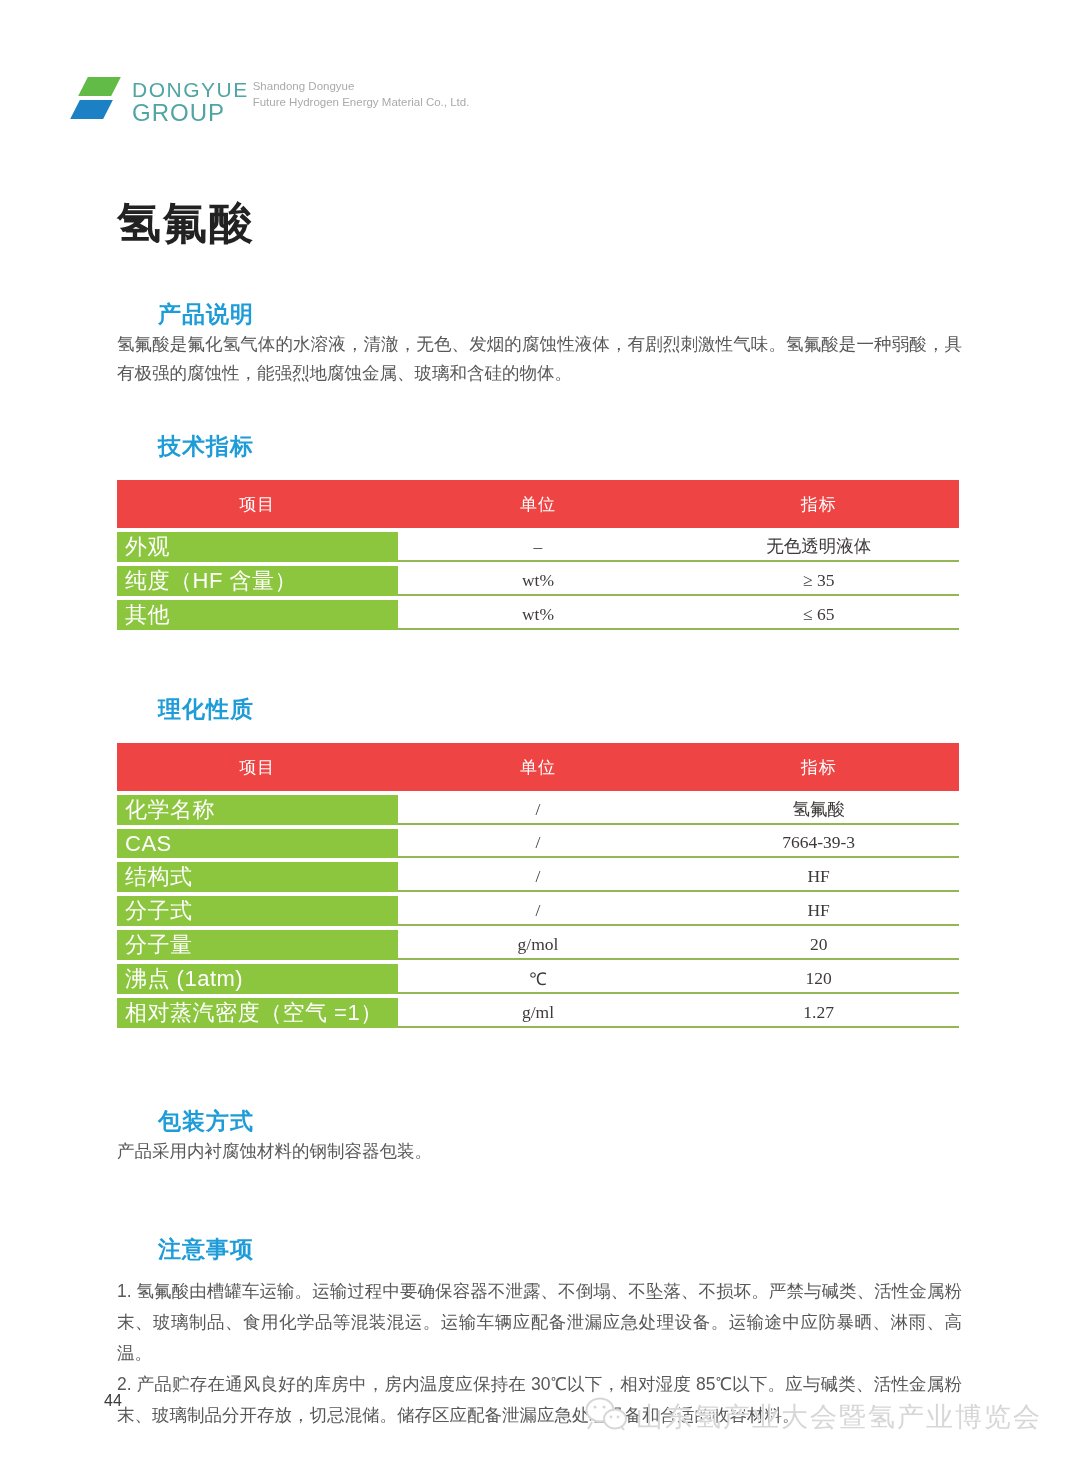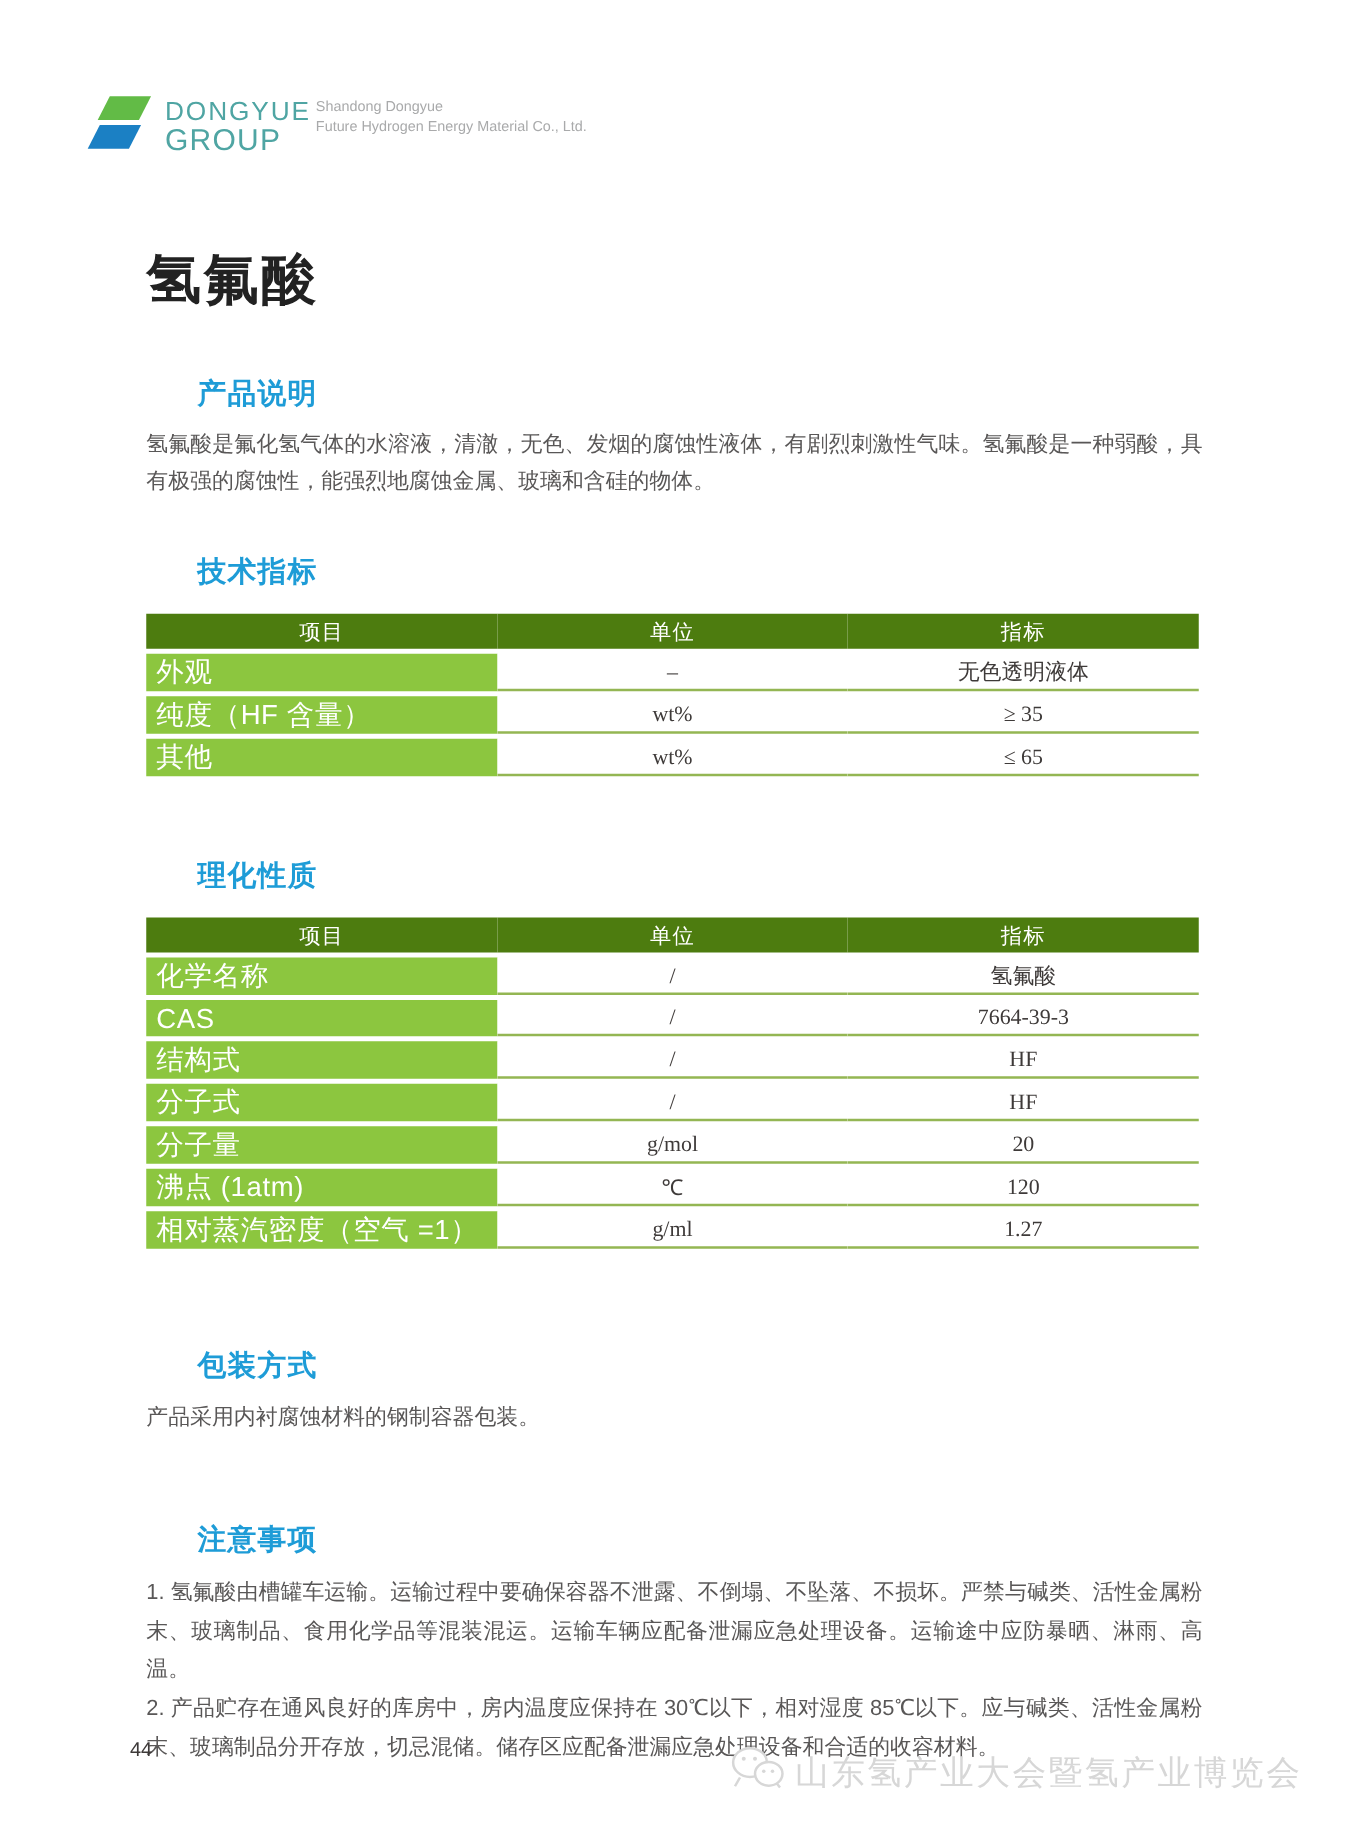--- a/index.html
+++ b/index.html
@@ -51,21 +51,20 @@
     color: #1e9cd7;
     letter-spacing: 1px;
     margin-left: 41px;
   }
   .sec-desc  h2 { margin-top: 46px; }
   .sec-tech  h2 { margin-top: 44px; }
   .sec-prop  h2 { margin-top: 60px; }
   .sec-pack  h2 { margin-top: 74px; }
   .sec-note  h2 { margin-top: 68px; }
   p.body-text {
-    margin-top: 11px;
     font-size: 17.5px;
     line-height: 28.5px;
     color: #595757;
     text-align: justify;
   }
   .note-list { margin-top: 11px; }
   .note-list p {
     font-size: 17.5px;
     line-height: 31px;
     color: #595757;
@@ -74,25 +73,25 @@
 
   
   table.spec-table {
     margin-top: 14px;
     width: 842px;
     border-collapse: separate;
     border-spacing: 0 4px;
     table-layout: fixed;
   }
   table.spec-table th {
-    background: #4d7c0f;
+    background: #ef4444;
     color: #ffffff;
     font-weight: normal;
     font-size: 17px;
-    height: 28px;
+    height: 48px;
     letter-spacing: 1px;
   }
   table.spec-table td { height: 29px; }
   td.c1 {
     width: 258px;
     background: #8cc63f;
     color: #ffffff;
     font-size: 22px;
     padding-left: 8px;
     letter-spacing: 0.5px;

